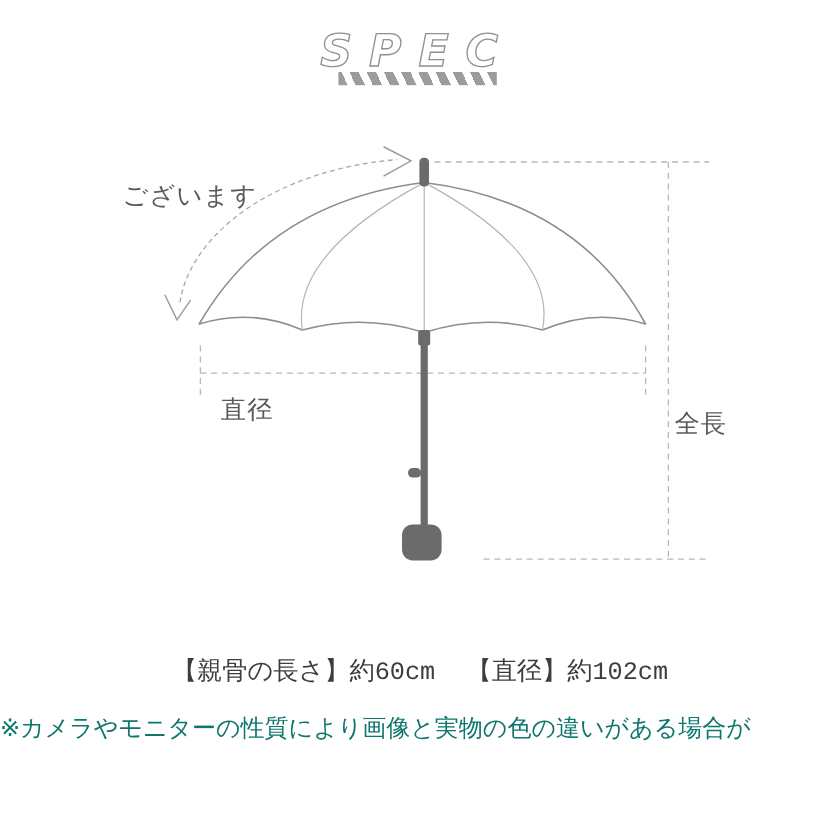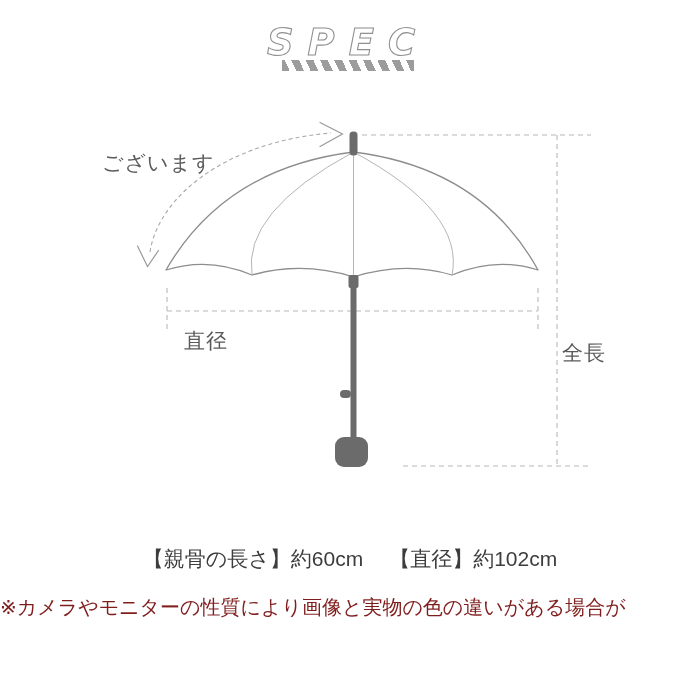--- a/index.html
+++ b/index.html
@@ -23,25 +23,25 @@
   .dim-label{
     position:absolute;color:#5a5a5a;font-size:21px;letter-spacing:1px;white-space:nowrap;
   }
   .label-rib{left:102px;top:149px;}
   .label-dia{left:184px;top:327px;text-align:right;}
   .label-len{left:562px;top:295px;margin-top:44px;}
   
   .spec-line{
     position:absolute;left:0;top:545px;width:700px;
     display:flex;justify-content:center;gap:26px;
-    color:#3d3d3d;font-size:21px;white-space:nowrap;
+    color:#3d3d3d;font-size:21px;white-space:nowrap;font-family:Liberation Mono, monospace;
   }
   .notes{
     position:absolute;left:0;top:594px;width:600px;
-    text-align:center;color:#7f1d1d;font-size:20px;line-height:27px;white-space:nowrap;
+    text-align:center;color:#0f766e;font-size:20px;line-height:27px;white-space:nowrap;
   }
 </style>
 </head>
 <body>
 
 <div class="canvas">
 
   <svg class="spec-title-svg" width="700" height="60">
     <text x="348" y="47" text-anchor="middle" fill="#ffffff" stroke="#909090" stroke-width="1.1">SPEC</text>
   </svg>

